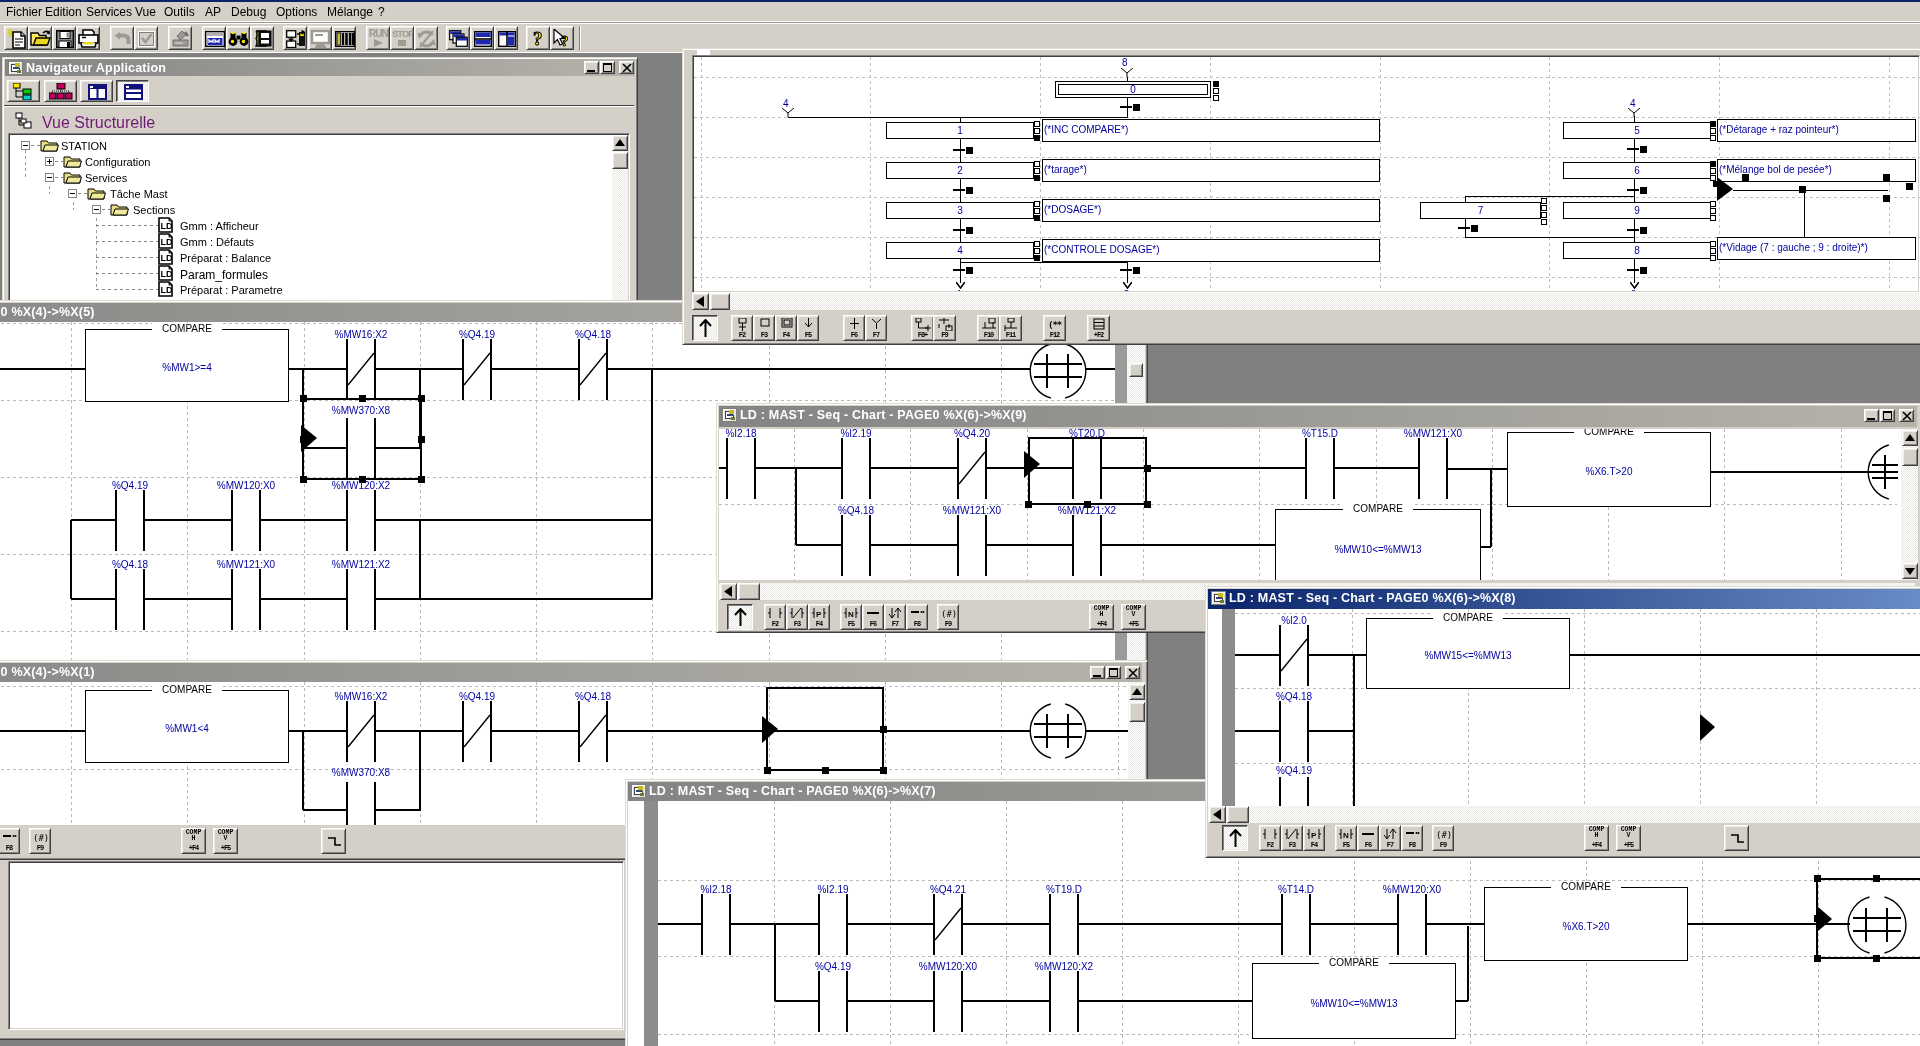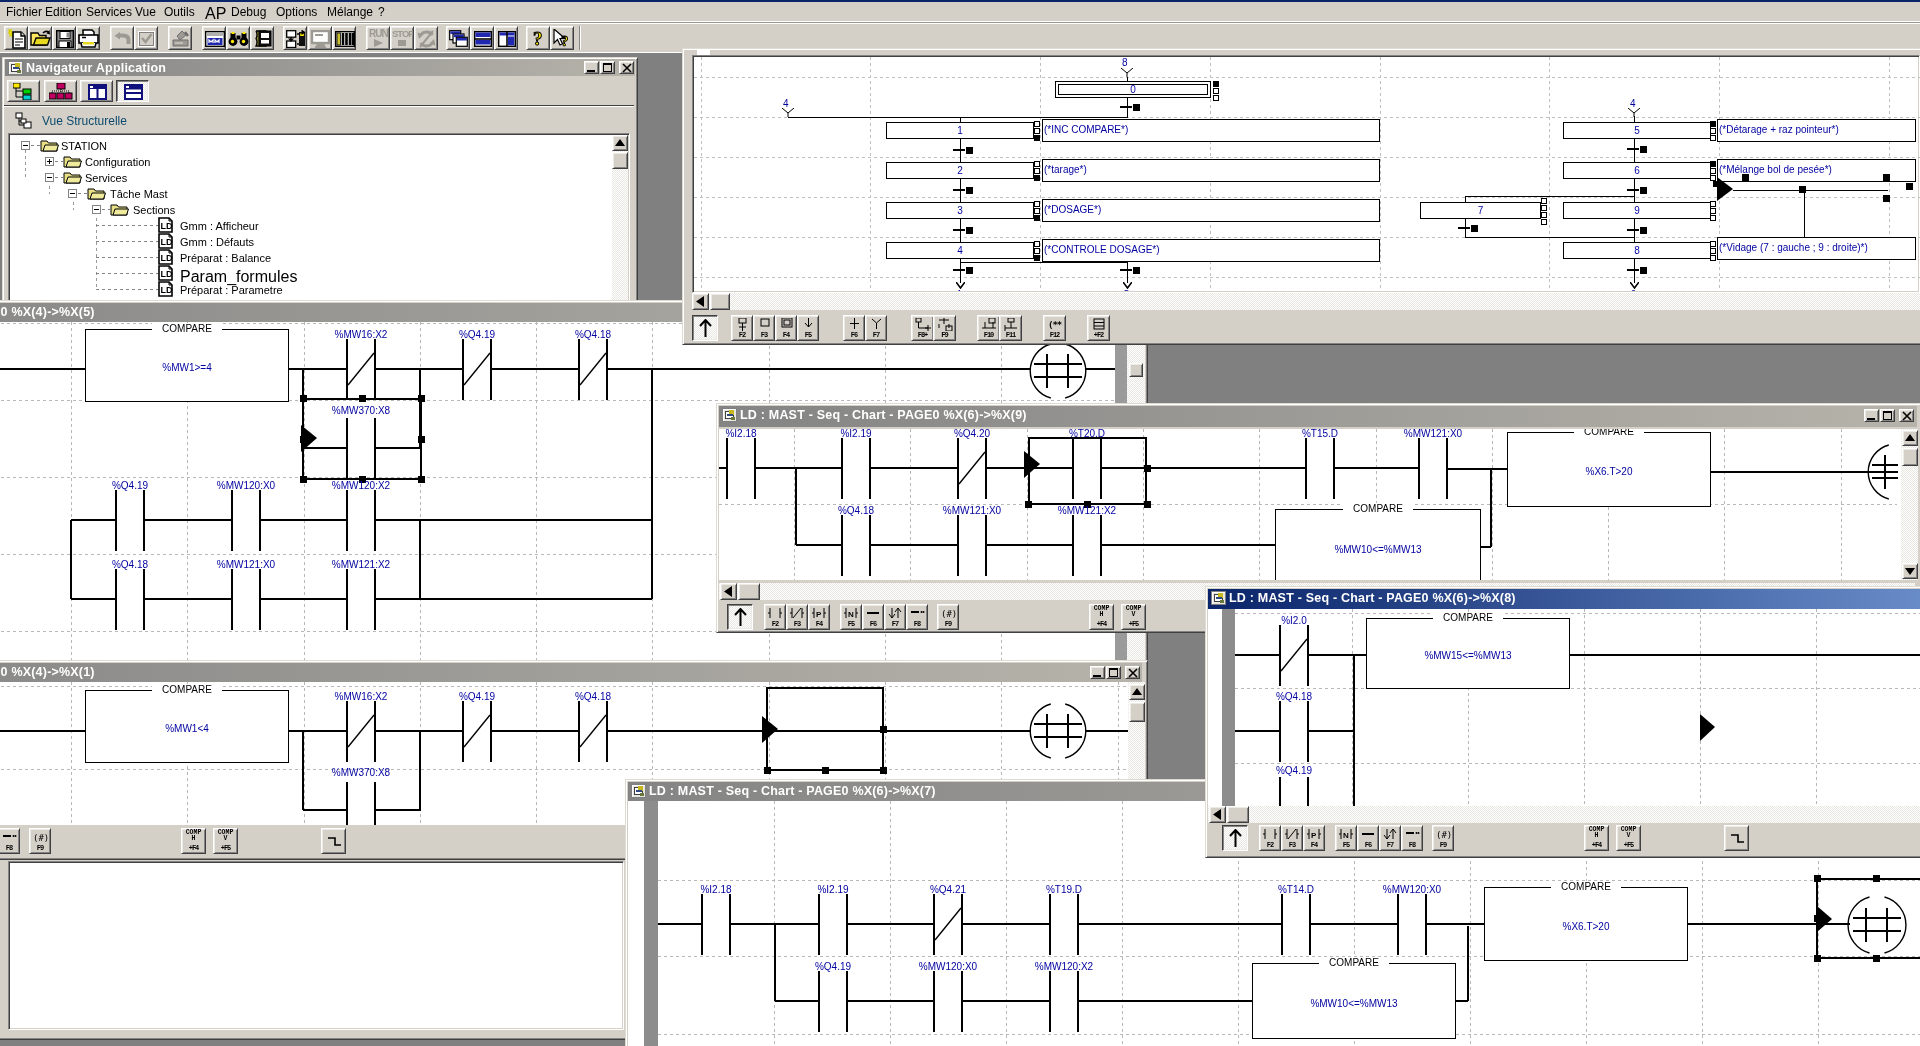--- a/index.html
+++ b/index.html
@@ -10,21 +10,21 @@
 .sunk{position:absolute;border:1px solid;border-color:#848484 #fff #fff #848484;box-shadow:inset 1px 1px 0 #404040,inset -1px -1px 0 #d4d0c8}
 .strack{position:absolute;background-color:#e9e7e1;background-image:linear-gradient(45deg,#fff 25%,transparent 25%,transparent 75%,#fff 75%),linear-gradient(45deg,#fff 25%,transparent 25%,transparent 75%,#fff 75%);background-size:2px 2px;background-position:0 0,1px 1px}
 .flabel{position:absolute;font-family:"Liberation Mono",monospace;font-size:7px;font-weight:bold;color:#000;width:100%;text-align:center;bottom:1px;letter-spacing:-1px}
 </style></head><body>
 <div class="abs" style="left:0;top:0;width:1920px;height:2px;background:#0a246a"></div>
 <div class="abs" style="left:6px;top:5px;font-size:12px;color:#000">Fichier</div>
 <div class="abs" style="left:45px;top:5px;font-size:12px;color:#000">Edition</div>
 <div class="abs" style="left:86px;top:5px;font-size:12px;color:#000">Services</div>
 <div class="abs" style="left:135px;top:5px;font-size:12px;color:#000">Vue</div>
 <div class="abs" style="left:164px;top:5px;font-size:12px;color:#000">Outils</div>
-<div class="abs" style="left:205px;top:5px;font-size:16px;color:#000">AP</div>
+<div class="abs" style="left:205px;top:5px;font-size:12px;color:#000">AP</div>
 <div class="abs" style="left:231px;top:5px;font-size:12px;color:#000">Debug</div>
 <div class="abs" style="left:276px;top:5px;font-size:12px;color:#000">Options</div>
 <div class="abs" style="left:327px;top:5px;font-size:12px;color:#000">Mélange</div>
 <div class="abs" style="left:378px;top:5px;font-size:12px;color:#000">?</div>
 <div class="abs" style="left:0;top:21px;width:1920px;height:1px;background:#fff"></div>
 <div class="abs" style="left:0;top:22px;width:1920px;height:1px;background:#9a968c"></div>
 <div class="abs" style="left:0;top:23px;width:1920px;height:1px;background:#fff"></div>
 <div class="btn" style="left:4px;top:26px;width:24px;height:24px;">
     <svg class="abs" style="left:2px;top:2px" width="20" height="20">
       <path d="M2 1 L7 4 L3 7 Z M1 4 L9 5 M4 0 L5 8" stroke="#d8d000" stroke-width="1.2" fill="#ffff60"></path>
@@ -267,21 +267,21 @@
     </svg>
   </div>
 <div class="abs" style="left:4px;top:105px;width:630px;height:1px;background:#404040"></div>
 <div class="abs" style="left:4px;top:106px;width:630px;height:1px;background:#fff"></div>
 <svg class="abs" style="left:15px;top:112px" width="18" height="17">
     <rect x="1" y="1" width="6" height="5" fill="#fff" stroke="#000"></rect>
     <rect x="9" y="10" width="7" height="6" fill="#fff" stroke="#000"></rect>
     <path d="M4 6 L4 13 L9 13 M4 9 L9 9" fill="none" stroke="#000"></path>
     <rect x="6" y="7" width="5" height="4" fill="#fff" stroke="#000"></rect>
   </svg>
-<div class="abs" style="left:42px;top:114px;font-size:12px;color:#0c4a6e">Vue Structurelle</div>
+<div class="abs" style="left:42px;top:114px;font-size:16px;color:#701a75">Vue Structurelle</div>
 <div class="sunk" style="left:8px;top:133px;width:622px;height:174px;background:#fff"></div>
 <div class="strack" style="left:612px;top:135px;width:16px;height:170px"></div>
 <div class="btn" style="left:612px;top:135px;width:16px;height:16px;">
     <svg class="abs" style="left:2px;top:3px" width="10" height="9">
       <polygon points="5.0,0 0,7 10,7" fill="#000"></polygon>
     </svg>
   </div>
 <div class="btn" style="left:612px;top:152px;width:16px;height:17px"></div>
 <div class="abs" style="left:25px;top:150px;width:1px;height:28px;background:repeating-linear-gradient(180deg,#9a9a9a 0 3px,transparent 3px 6px)"></div>
 <div class="abs" style="left:49px;top:186px;width:1px;height:8px;background:repeating-linear-gradient(180deg,#9a9a9a 0 3px,transparent 3px 6px)"></div>
@@ -348,21 +348,21 @@
     <path d="M11 1 L11 4 L14 4" fill="none" stroke="#000"></path>
     <text x="2.5" y="12" font-size="9" font-weight="bold" font-family="sans-serif" fill="#000">LD</text>
   </svg>
 <div class="abs" style="left:180px;top:252px;font-size:11px;color:#000;white-space:nowrap">Préparat : Balance</div>
 <div class="abs" style="left:96px;top:273px;width:62px;height:1px;background:repeating-linear-gradient(90deg,#848484 0 3px,transparent 3px 6px)"></div>
 <svg class="abs" style="left:158px;top:265px" width="17" height="16">
     <path d="M1 1 L11 1 L14 4 L14 15 L1 15 Z" fill="#fff" stroke="#000" stroke-width="1.6"></path>
     <path d="M11 1 L11 4 L14 4" fill="none" stroke="#000"></path>
     <text x="2.5" y="12" font-size="9" font-weight="bold" font-family="sans-serif" fill="#000">LD</text>
   </svg>
-<div class="abs" style="left:180px;top:268px;font-size:16px;color:#000;white-space:nowrap">Param_formules</div>
+<div class="abs" style="left:180px;top:268px;font-size:12px;color:#000;white-space:nowrap">Param_formules</div>
 <div class="abs" style="left:96px;top:289px;width:62px;height:1px;background:repeating-linear-gradient(90deg,#848484 0 3px,transparent 3px 6px)"></div>
 <svg class="abs" style="left:158px;top:281px" width="17" height="16">
     <path d="M1 1 L11 1 L14 4 L14 15 L1 15 Z" fill="#fff" stroke="#000" stroke-width="1.6"></path>
     <path d="M11 1 L11 4 L14 4" fill="none" stroke="#000"></path>
     <text x="2.5" y="12" font-size="9" font-weight="bold" font-family="sans-serif" fill="#000">LD</text>
   </svg>
 <div class="abs" style="left:180px;top:284px;font-size:11px;color:#000;white-space:nowrap">Préparat : Parametre</div>
 <div class="win" style="left:-8px;top:300px;width:1156px;height:370px"></div>
 <div class="abs" style="left:-196px;top:303px;width:1338px;height:19px;background:linear-gradient(90deg,#848484,#b6b3aa)">
     <div class="abs" style="left:4px;top:2px;font-size:12.5px;font-weight:bold;color:#fff;white-space:nowrap;letter-spacing:.2px">LD : MAST - Seq - Chart - PAGE0 %X(4)-&gt;%X(5)</div>

